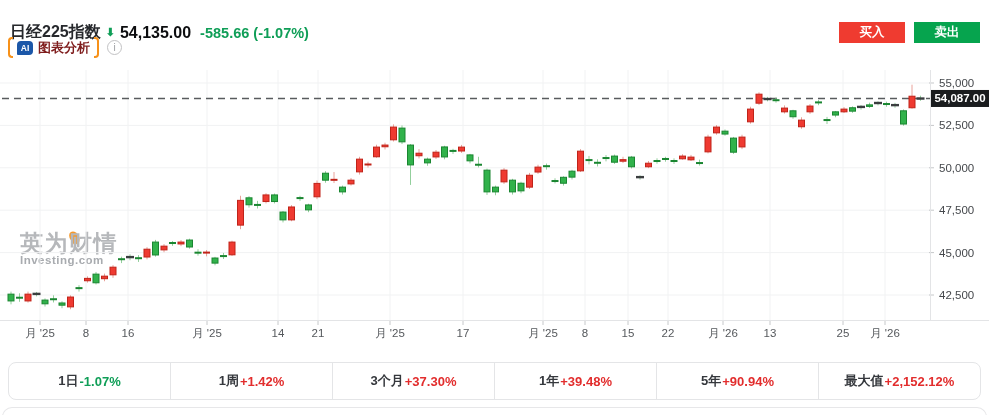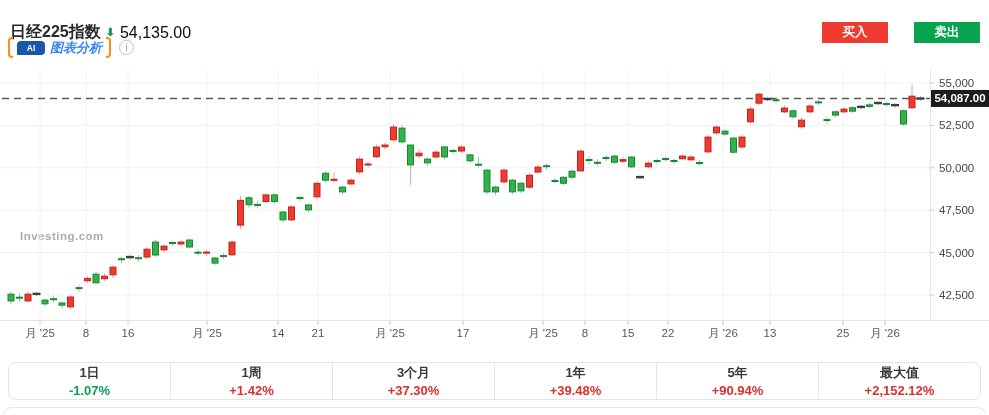--- a/index.html
+++ b/index.html
@@ -2,84 +2,86 @@
 <html><head>
 <meta charset="utf-8">
 <style>
   html,body{margin:0;padding:0;background:#fff;}
   .page{position:relative;width:989px;height:415px;background:#fff;overflow:hidden;
         font-family:"Liberation Sans",sans-serif;}
   
   .hdr{position:absolute;top:22px;left:10px;right:9px;display:flex;align-items:center;z-index:3;}
   .ttl{font-size:16px;font-weight:700;color:#26282c;}
   .arr{color:#0f9e57;font-size:11px;margin:0 5px;font-weight:700;}
-  .px{font-size:16px;font-weight:400;color:#0c0d0f;}
+  .px{font-size:16px;font-weight:700;color:#0c0d0f;}
   .chg{font-size:14.5px;font-weight:700;color:#0f9e57;margin-left:9px;}
   .btn{width:66px;height:21px;border:none;border-radius:0;color:#fff;font-weight:700;
        font-size:12.5px;cursor:pointer;font-family:inherit;line-height:21px;padding:0;}
   .buy{background:#ef3b30;margin-left:auto;}
-  .sell{background:#06a44e;margin-left:26px;}
+  .sell{background:#06a44e;margin-left:9px;}
   
   .ai-bar{position:absolute;top:37px;left:8px;display:flex;align-items:center;z-index:3;}
   .ai-chip{display:flex;align-items:center;cursor:pointer;}
   .bracket{width:5px;height:21px;border:2px solid #f79119;box-sizing:border-box;}
   .bracket.left{border-right:none;border-radius:4px 0 0 4px;margin-right:4px;}
   .bracket.right{border-left:none;border-radius:0 4px 4px 0;margin-left:4px;}
-  .ai-icon{background:#1b57a8;color:#fff;font-size:8.5px;font-weight:700;width:28px;height:14px;
+  .ai-icon{background:#1b57a8;color:#fff;font-size:8.5px;font-weight:700;width:16px;height:14px;
            border-radius:4px 4px 4px 1px;display:flex;align-items:center;justify-content:center;margin-right:5px;}
-  .ai-label{color:#3b82f6;font-weight:700;font-size:13px;font-style:italic;}
+  .ai-label{color:#7f1d1d;font-weight:700;font-size:13px;}
   .info{width:15px;height:15px;border-radius:50%;border:1.5px solid #c2c2c4;color:#9b9da1;
         font-size:10px;display:flex;align-items:center;justify-content:center;margin-left:8px;
         box-sizing:border-box;cursor:pointer;}
   
   #chart{position:absolute;left:0;top:0;z-index:1;}
   
   .wm{position:absolute;left:20px;top:231px;z-index:0;}
   .wm1{position:relative;font-size:23px;font-weight:700;color:#b6b8bb;letter-spacing:1.5px;line-height:24px;}
   .flame{position:absolute;left:50px;top:0px;width:9px;height:13px;background:#f7941e;
          border-radius:50% 50% 55% 0;transform:rotate(-35deg);opacity:.95;}
   .wm1 span{position:relative;}
   .wm2{font-size:11.5px;font-weight:700;color:#a8abaf;margin-top:-1px;letter-spacing:.5px;}
   
   .periods{position:absolute;left:8px;right:8px;top:362px;height:38px;display:flex;
            border:1px solid #e4e5e7;border-radius:8px;box-sizing:border-box;z-index:3;background:#fff;}
-  .period-cell{flex:1;display:flex;flex-direction:column;align-items:center;justify-content:center;
+  .period-cell{flex:1;display:flex;flex-direction:row;align-items:center;justify-content:center;
                gap:1px;border-right:1px solid #e4e5e7;cursor:pointer;}
   .period-cell:last-child{border-right:none;}
   .p-label{font-size:13px;color:#35383d;font-weight:600;}
   .p-chg{font-size:13px;font-weight:700;}
   .chg-up{color:#e22d2d;}
   .chg-down{color:#0f9e57;}
   .next-card{position:absolute;left:2px;right:2px;top:407px;height:16px;border:1px solid #e7e7e9;
              border-bottom:none;border-radius:10px 10px 0 0;z-index:2;}
 </style>
 </head>
 <body>
 
 <div class="page">
 
   <div class="hdr">
     <span class="ttl">日经225指数</span>
     <span class="arr">⬇</span>
     <span class="px">54,135.00</span>
+    <span class="chg">-585.66 (-1.07%)</span>
     <button class="btn buy">买入</button>
     <button class="btn sell">卖出</button>
   </div>
 
   <div class="ai-bar">
     <div class="ai-chip">
       <span class="bracket left"></span>
       <span class="ai-icon">AI</span>
       <span class="ai-label">图表分析</span>
       <span class="bracket right"></span>
     </div>
     <span class="info">i</span>
   </div>
 
   <div class="wm">
+    <div class="wm1"><i class="flame"></i><span>英为财情</span></div>
     <div class="wm2">Investing.com</div>
   </div>
 
   <svg id="chart" width="989" height="415">
       <line x1="40" x2="40" y1="70" y2="320" stroke="#f1f2f3" stroke-width="1"></line>
       <line x1="40" x2="40" y1="320" y2="325" stroke="#c6c8ca" stroke-width="1"></line>
       <text x="40" y="337" text-anchor="middle" fill="#55585c" font-size="11.5">月 '25</text>
       <line x1="86" x2="86" y1="70" y2="320" stroke="#f1f2f3" stroke-width="1"></line>
       <line x1="86" x2="86" y1="320" y2="325" stroke="#c6c8ca" stroke-width="1"></line>
       <text x="86" y="337" text-anchor="middle" fill="#55585c" font-size="11.5">8</text>

